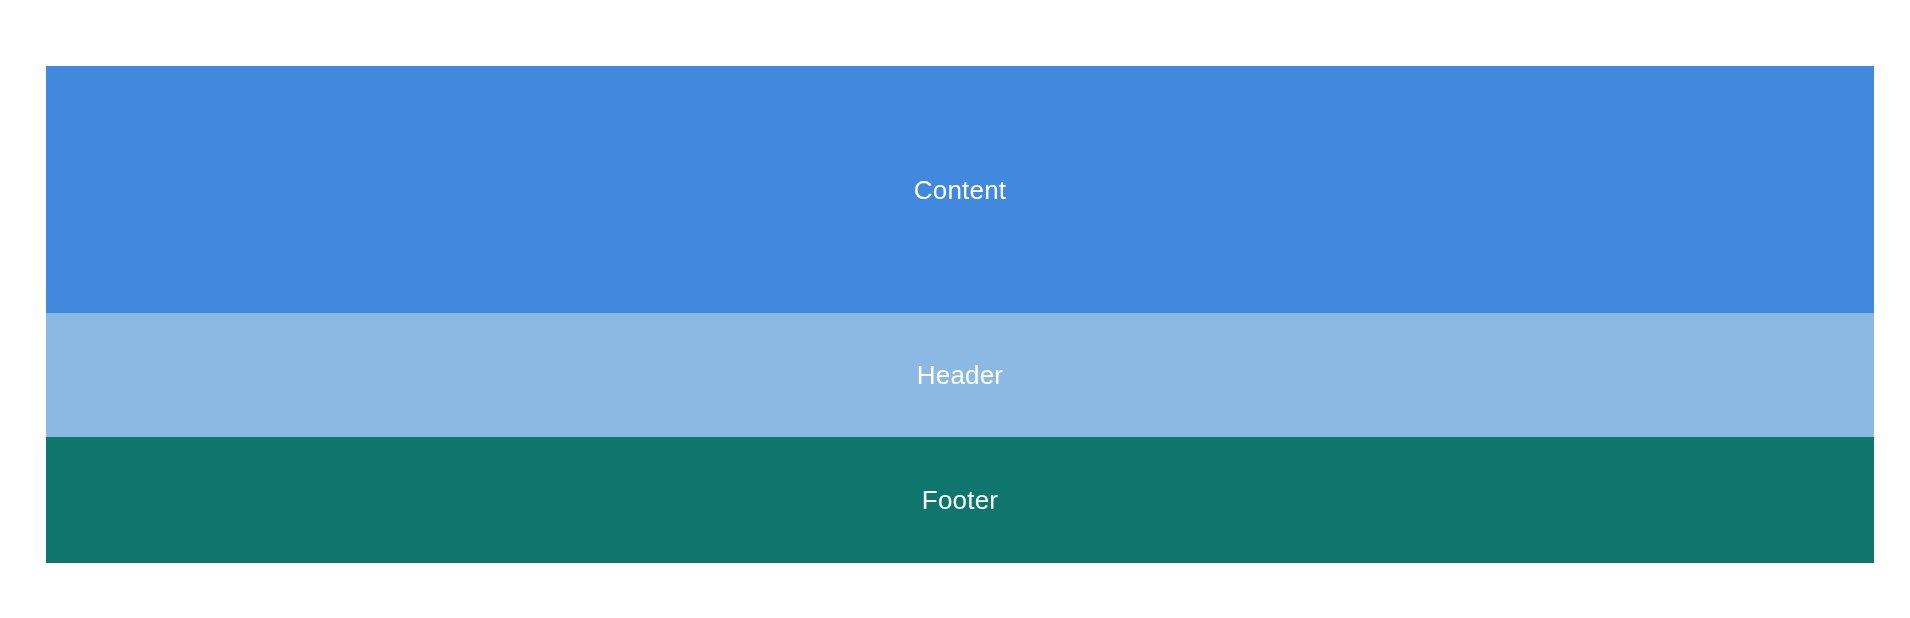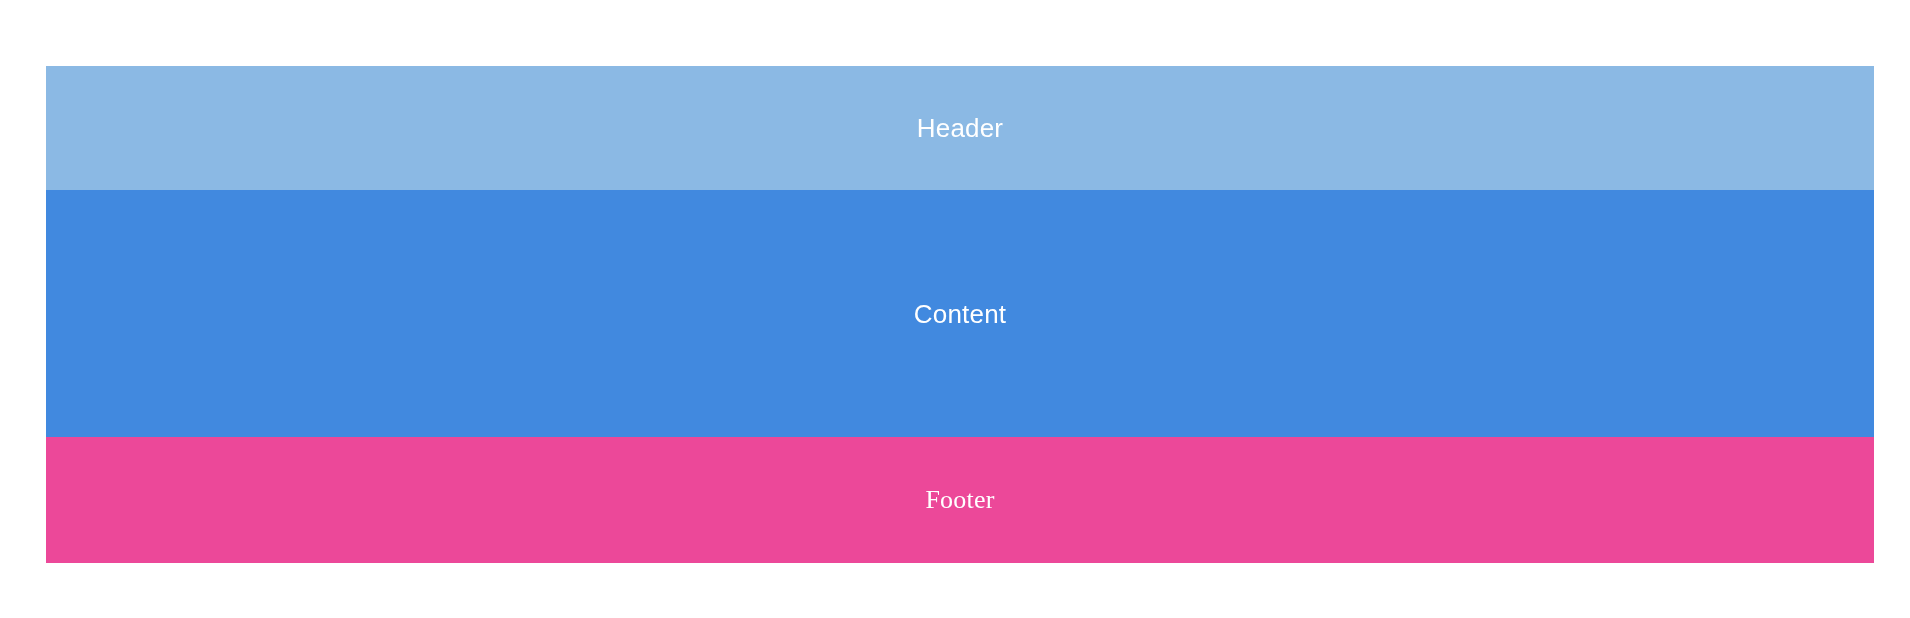--- a/index.html
+++ b/index.html
@@ -50,25 +50,25 @@
   }
   #region-footer {
     height: 126px;
   }
 </style>
 </head>
 <body style="background: rgb(255, 255, 255);">
 
 <div id="layout-diagram">
 
+  <div class="region" id="region-content" style="background-color: rgb(65, 137, 223);">
+    <span class="region-label">Content</span>
+  </div>
+
   <div class="region" id="region-header" style="background-color: rgb(139, 185, 228);">
     <span class="region-label">Header</span>
   </div>
 
-  <div class="region" id="region-content" style="background-color: rgb(65, 137, 223);">
-    <span class="region-label">Content</span>
-  </div>
-
-  <div class="region" id="region-footer" style="background-color: #ec4899; font-family: Liberation Serif, serif;">
+  <div class="region" id="region-footer" style="background-color: #0f766e;">
     <span class="region-label">Footer</span>
   </div>
 
 </div>
 
 </body></html>

